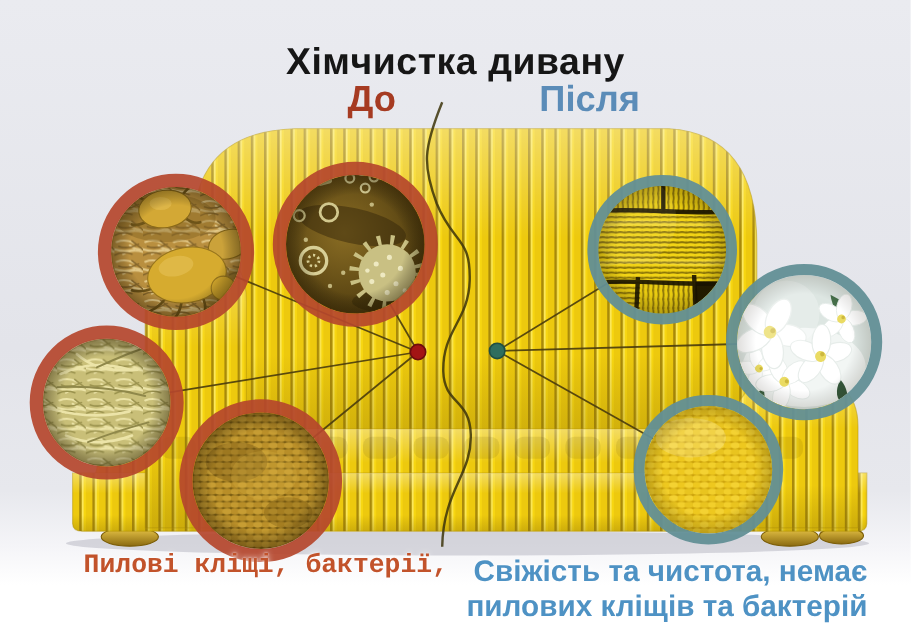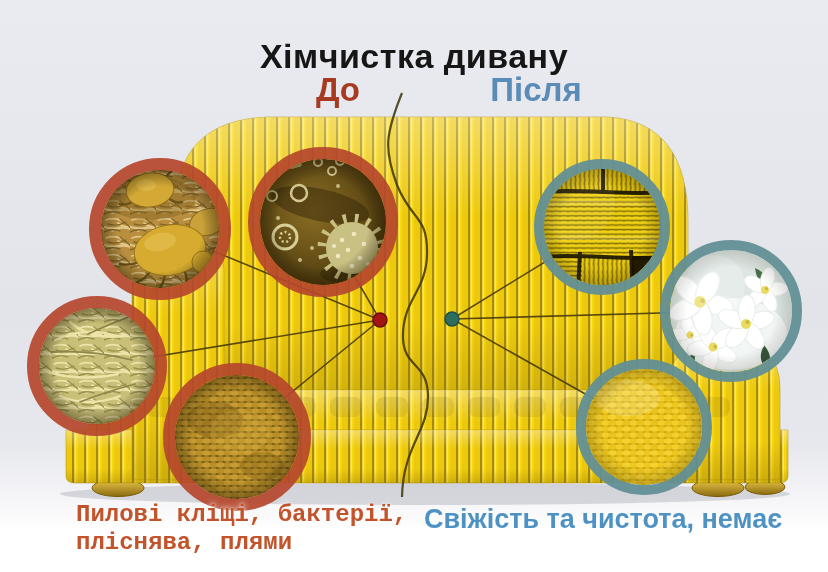--- a/index.html
+++ b/index.html
@@ -326,18 +326,18 @@
   <circle cx="380" cy="320" r="7" style="fill:var(--before-dot,#a31414)" stroke="#6e0d0d" stroke-width="1.5"></circle>
   <circle cx="452" cy="319" r="7" style="fill:var(--after-dot,#2f6e5e)" stroke="#1f4f44" stroke-width="1.5"></circle>
 </svg>
 
   <h1 class="title">Хімчистка дивану</h1>
   <div class="col-label before">До</div>
   <div class="col-label after">Після</div>
 
   <div class="caption before">
     <div>Пилові кліщі, бактерії,</div>
-    <div>пліснява, плями</div>
   </div>
   <div class="caption after">
     <div>Свіжість та чистота, немає</div>
+    <div>пилових кліщів та бактерій</div>
   </div>
 </div>
 
 </body></html>

